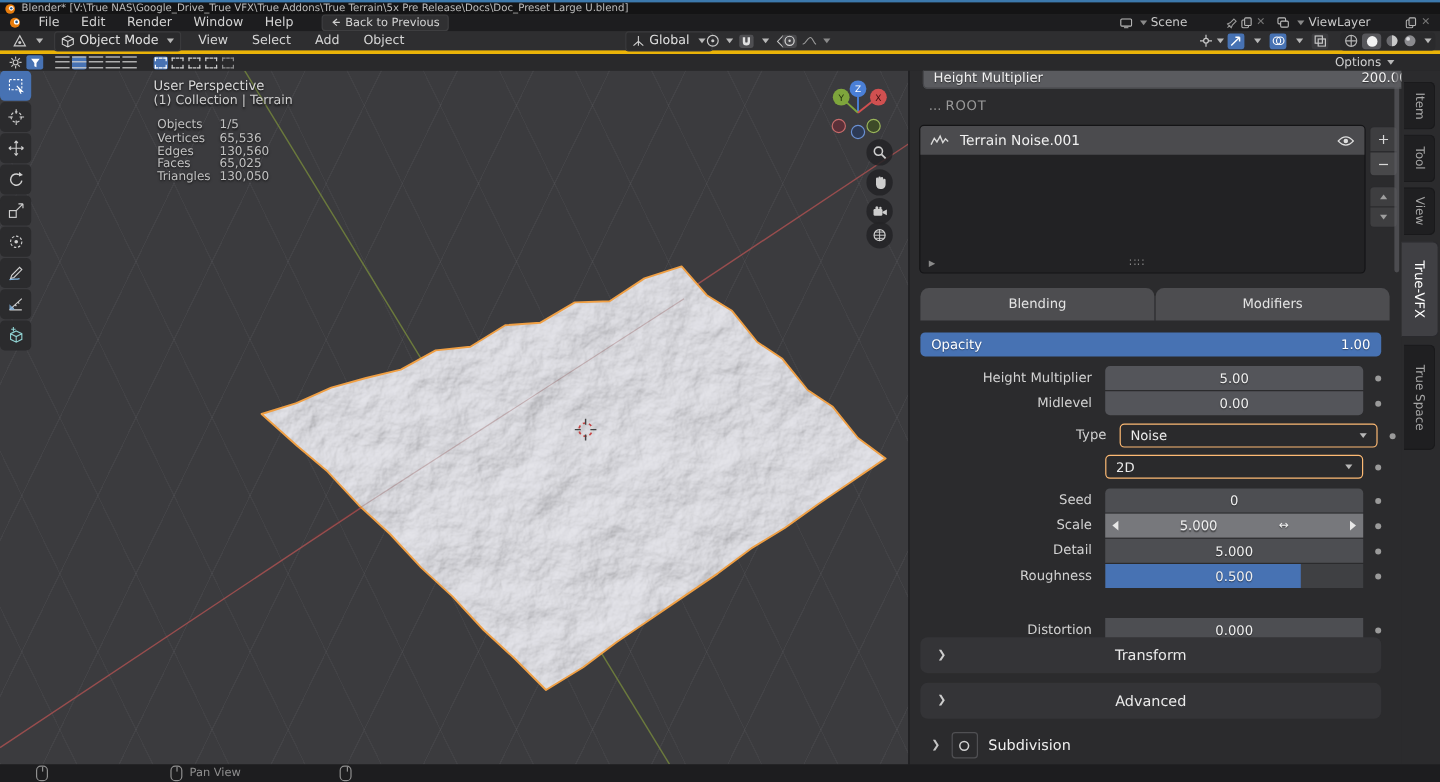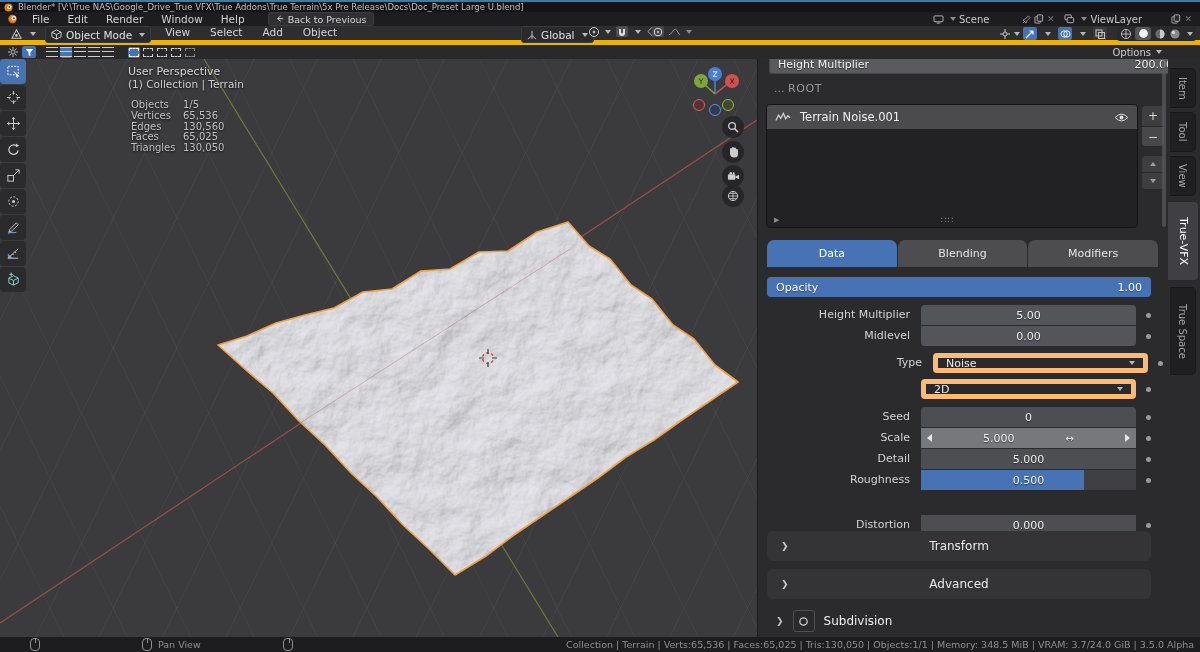--- a/index.html
+++ b/index.html
@@ -11,21 +11,21 @@
   .chev.dim{border-top-color:#8a8a8a}
   svg{display:block}
   
   .titlebar{left:0;top:0;width:1200px;height:12px;background:#141415;border-top:2px solid #3c79ad;display:flex;align-items:center;gap:5px;padding-left:4px;box-sizing:border-box}
   .titlebar .t{font-size:8.5px;color:#bdbdbd;white-space:nowrap}
   .menubar{left:0;top:12px;width:1200px;height:14px;background:#1d1d1f;display:flex;align-items:center;box-sizing:border-box}
   .menubar .mi{font-size:10.5px;color:#d2d2d2;padding:0 9px;line-height:14px}
   .backbtn{display:flex;align-items:center;gap:4px;background:#303032;border:1px solid #3e3e40;border-radius:3px;height:12px;padding:0 7px;margin-left:14px;color:#d5d5d5;font-size:9.5px}
   .selwrap{display:flex;align-items:center;gap:3px;color:#c9c9c9;font-size:10px}
   
-  .vph{left:0;top:26px;width:1200px;height:19px;background:#2e2e30;display:flex;box-sizing:border-box;border-bottom:5px solid #eab308}
+  .vph{left:0;top:26px;width:1200px;height:19px;background:#2e2e30;display:flex;align-items:center;box-sizing:border-box;border-bottom:3px solid #eab308}
   .vph .menu{font-size:10.5px;color:#d6d6d6;padding:0 10px}
   .drop{display:flex;align-items:center;background:#2a2a2c;border:1px solid #3a3a3c;border-radius:3px;height:15px;padding:0 5px;gap:4px;color:#e0e0e0;font-size:10.5px}
   .toolrow{left:0;top:45px;width:1200px;height:14px;background:#29292b;display:flex;align-items:center;box-sizing:border-box;padding:0 4px}
   .sq{width:12px;height:11px;border-radius:2px;margin-right:2px;display:flex;align-items:center;justify-content:center}
   .bars{width:12px;height:8px;border-top:1.5px solid #cfcfcf;border-bottom:1.5px solid #cfcfcf;position:relative}
   .bars:after{content:"";position:absolute;left:0;right:0;top:2.6px;border-top:1.5px solid #cfcfcf}
   .dashsq{width:8px;height:7px;border:1px dashed #cfcfcf}
   .blue{background:#4772b3}
   
   .viewport{left:0;top:59px;width:757px;height:578px;background:
@@ -42,21 +42,21 @@
   
   .panel{left:757px;top:59px;width:411px;height:578px;background:#2b2b2d;border-left:1px solid #1c1c1e;overflow:hidden;box-sizing:border-box}
   .slider{background:#5a5b5f;border-radius:4px;height:19px;display:flex;align-items:center;justify-content:space-between;padding:0 9px;color:#f2f2f2;font-size:11px;text-shadow:0 1px 1px rgba(0,0,0,.55);box-shadow:inset 0 0 0 1px #46474b}
   .listbox{background:#222224;border:1px solid #141416;border-radius:4px}
   .listrow{height:24px;background:#4b4b4e;border-radius:3px 3px 0 0;display:flex;align-items:center;padding:0 8px;gap:9px;color:#f0f0f0;font-size:11.5px}
   .sbtn{width:22px;background:#3e3e40;border:1px solid #2a2a2c;color:#d8d8d8;display:flex;align-items:center;justify-content:center;font-size:12px}
   .tab{height:27px;display:flex;align-items:center;justify-content:center;font-size:11px;border-radius:7px 7px 0 0;color:#e4e4e4;background:#4d4d50}
   .tab.on{background:#4772b3;color:#fff}
   .flabel{position:absolute;left:0;width:152px;text-align:right;color:#d2d2d2;font-size:11px;line-height:20px}
   .nfield{position:absolute;left:163px;width:215px;height:20px;background:#54555a;color:#f0f0f0;font-size:11px;display:flex;align-items:center;justify-content:center;text-shadow:0 1px 1px rgba(0,0,0,.5)}
-  .ddown{position:absolute;left:163px;width:215px;height:20px;background:#2a2a2c;border:5px solid #fdba74;border-radius:4px;box-sizing:border-box;color:#ececec;font-size:11px;display:flex;align-items:center;padding:0 8px;justify-content:space-between}
+  .ddown{position:absolute;left:163px;width:215px;height:20px;background:#2a2a2c;border:1px solid #fdba74;border-radius:4px;box-sizing:border-box;color:#ececec;font-size:11px;display:flex;align-items:center;padding:0 8px;justify-content:space-between}
   .dot{position:absolute;left:388px;width:5px;height:5px;border-radius:50%;background:#9a9a9a;top:8px}
   .cpanel{position:absolute;left:9px;width:384px;height:30px;background:#343437;border-radius:6px;display:flex;align-items:center;justify-content:center;color:#eaeaea;font-size:12px}
   .cpanel .arr{position:absolute;left:14px;color:#cdcdcd;font-size:9px}
   .sidetabs{left:1168px;top:59px;width:32px;height:578px;background:#2b2b2d}
   .stab{position:absolute;left:2px;width:26px;background:#1f1f21;border-radius:0 5px 5px 0;color:#a6a6a6;font-size:10px;writing-mode:vertical-rl;display:flex;align-items:center;justify-content:center;border:1px solid #19191b;border-left:none;box-sizing:border-box}
   .stab.on{left:0;width:31px;background:#404044;color:#ffffff;font-size:11px;border-color:#2a2a2e}
   .statusbar{left:0;top:637px;width:1200px;height:15px;background:#1d1d1f;display:flex;align-items:center;color:#8f8f8f;font-size:9.5px;box-sizing:border-box;padding:0 6px}
   .mouse{width:8px;height:11px;border:1px solid #8f8f8f;border-radius:4px;position:relative;display:inline-block}
   .mouse i{position:absolute;top:0;left:3.5px;width:1px;height:4px;background:#8f8f8f}
 </style>
@@ -444,21 +444,20 @@
   <div class="sbtn abs" style="left:383px;top:46px;height:20px;border-radius:4px 4px 0 0">+</div>
   <div class="sbtn abs" style="left:383px;top:67px;height:19px;border-radius:0 0 4px 4px;background:#48484a">−</div>
   <div class="sbtn abs" style="left:383px;top:96px;height:16px;border-radius:4px 4px 0 0">
       <span class="chev" style="transform:rotate(180deg);margin:0;border-top-color:#9e9e9e"></span>
     </div>
   <div class="sbtn abs" style="left:383px;top:113px;height:16px;border-radius:0 0 4px 4px">
       <span class="chev" style="margin:0;border-top-color:#9e9e9e"></span>
     </div>
 
   <div class="abs" style="left:9px;top:181px;width:391px;display:flex;gap:1px">
-    <div class="tab on" style="flex:1">Data</div>
     <div class="tab" style="flex:1">Blending</div>
     <div class="tab" style="flex:1">Modifiers</div>
   </div>
 
   <div class="abs" style="left:9px;top:218px;width:384px;height:20px;background:#4772b3;border-radius:4px;display:flex;align-items:center;justify-content:space-between;padding:0 9px;box-sizing:border-box;color:#fff;text-shadow:0 1px 1px rgba(0,0,0,.4)">
     <span>Opacity</span>
     <span>1.00</span>
   </div>
 
   <div class="abs" style="left:0;top:246px;width:400px;height:20px">
@@ -557,14 +556,13 @@
       <i></i>
     </span>
   <span class="mouse" style="margin-left:102px">
       <i></i>
     </span>
   <span style="margin-left:6px">Pan View</span>
   <span class="mouse" style="margin-left:82px">
       <i style="left:5.5px"></i>
     </span>
   <div style="flex:1"></div>
-  <span>Collection | Terrain | Verts:65,536 | Faces:65,025 | Tris:130,050 | Objects:1/1 | Memory: 348.5 MiB | VRAM: 3.7/24.0 GiB | 3.5.0 Alpha</span>
 </div>
 
 </body></html>

